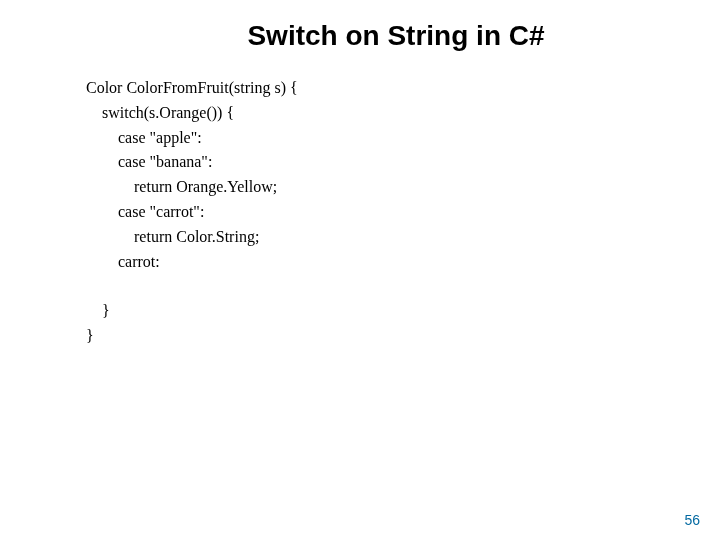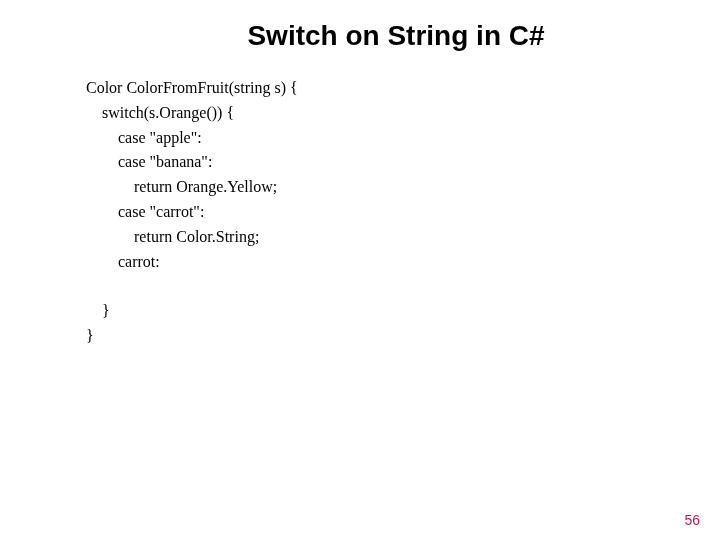--- a/index.html
+++ b/index.html
@@ -50,21 +50,21 @@
     .code-line {
       white-space: pre;
       display: block;
     }
 
     .page-number {
       position: absolute;
       bottom: 12px;
       right: 20px;
       font-size: 14px;
-      color: #be185d;
+      color: #0369a1;
       font-family: Arial, Helvetica, sans-serif;
       text-align: center;
     }
   </style>
 </head>
 <body>
 
 <div class="slide-container">
   <h1 class="slide-title">Switch on String in C#</h1>
 

